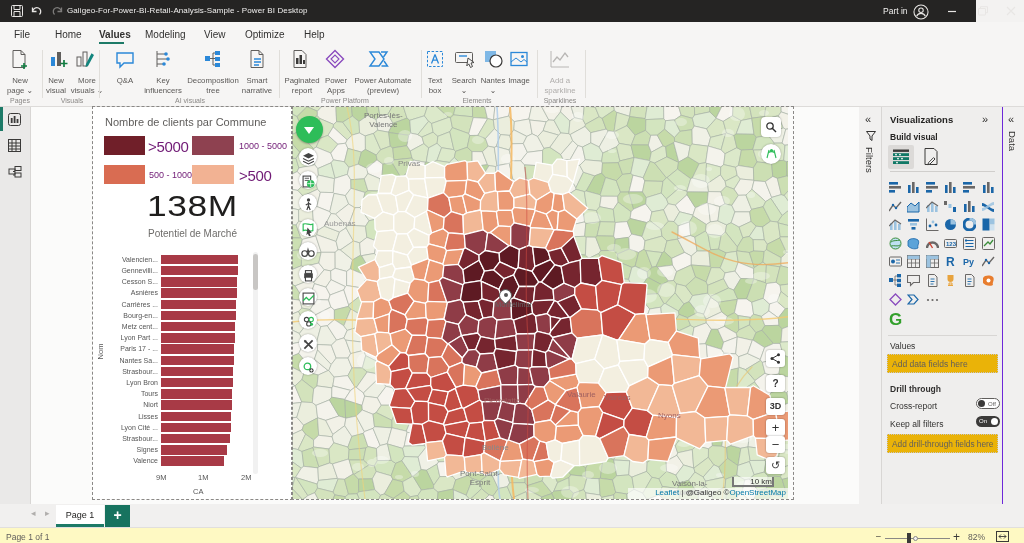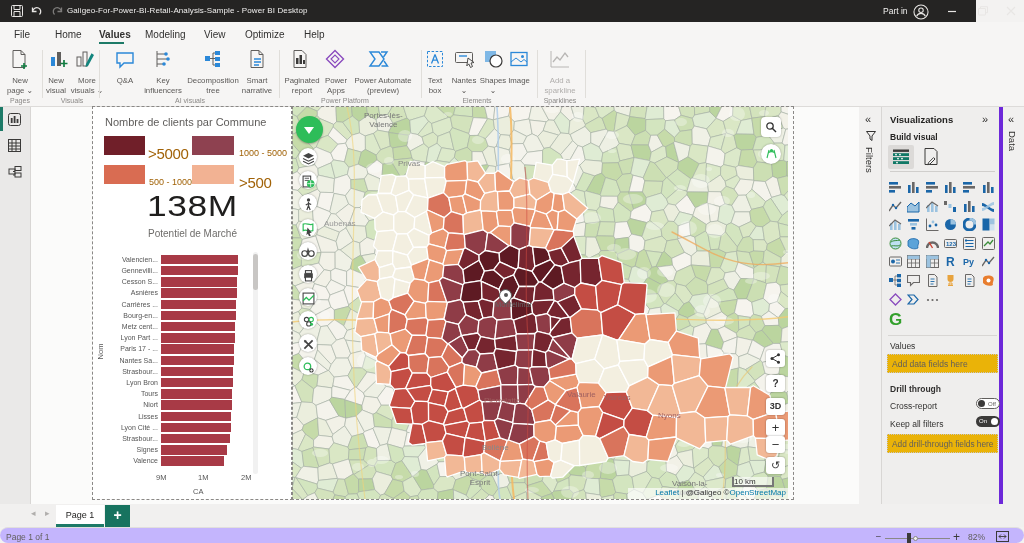--- a/index.html
+++ b/index.html
@@ -33,49 +33,49 @@
 #sidebar .accent { position:absolute; left:0; top:0px; width:3px; height:24px; background:#1d7a67; }
 
 
 #canvas { position:absolute; left:31px; top:107px; width:828px; height:397px; background:#fbfbfa; }
 .dashed { position:absolute; border:1px dashed #8a8886; pointer-events:none; }
 
 
 #v1 { position:absolute; left:62px; top:0px; width:199px; height:392px; background:#fff; }
 #v1 .vtitle { position:absolute; left:12px; top:9px; font-size:11px; color:#5f5d5b; }
 .sw { position:absolute; height:19px; }
-.legtxt { position:absolute; color:#a16207;margin-top:7px; }
+.legtxt { position:absolute; color:#701a75; }
 #big138 { position:absolute; left:0px; top:82px; width:199px; text-align:center; font-size:30px; color:#1f1e1d; letter-spacing:0.5px; transform:scaleX(1.18); }
 #big138sub { position:absolute; left:0px; top:121px; width:199px; text-align:center; font-size:10px; color:#6e6c6a; }
 .bar { position:absolute; left:68px; height:9.5px; background:#a83a46; }
 .blab { position:absolute; font-size:7px; color:#555; text-align:right; width:46px; left:19px; }
 #nomlab { position:absolute; left:0px; top:240px; font-size:7.5px; color:#555; transform:rotate(-90deg); }
 .axt { position:absolute; font-size:7.5px; color:#555; }
 #sbtrack { position:absolute; left:160px; top:145px; width:5px; height:222px; background:#f1f1f1; border-radius:3px;}
 #sbthumb { position:absolute; left:160px; top:147px; width:5px; height:36px; background:#c8c6c4; border-radius:3px;}
 
 
 #mapv { position:absolute; left:261px; top:0px; width:496px; height:392px; overflow:hidden; background:#eef0df; }
 
 .mapbtn { position:absolute; width:18px; height:18px; background:#fff; border-radius:50%; box-shadow:0 0 2px rgba(0,0,0,0.35); text-align:center; }
 .sqbtn { position:absolute; width:19px; height:17px; background:#fff; border-radius:3px; box-shadow:0 0 2px rgba(0,0,0,0.4); text-align:center; font-size:11px; color:#333; line-height:17px; }
 
 
 #filters { position:absolute; left:859px; top:107px; width:23px; height:397px; background:#f1f0ef; border-right:1px solid #d8d6d4; }
-#vizpanel { position:absolute; left:882px; top:107px; width:121px; height:397px; background:#efeeed; border-right:4px solid #6d28d9; }
+#vizpanel { position:absolute; left:882px; top:107px; width:121px; height:397px; background:#efeeed; border-right:1px solid #6d28d9; }
 #datapanel { position:absolute; left:1003px; top:107px; width:21px; height:397px; background:#f1f0ef; }
 .vert { writing-mode:vertical-rl; font-size:9.5px; color:#323130; font-weight:bold; }
 .vicon { position:absolute; width:13px; height:13px; }
 .fieldbox { position:absolute; left:5px; width:111px; height:19px; background:#eab308; border:1px dotted #c8c6c4; font-size:8.5px; color:#605e5c; line-height:18px; padding-left:4px; }
 
 
 #tabrow { position:absolute; left:0; top:504px; width:1024px; height:23px; background:#f1f0ef; }
 #ptab { position:absolute; left:56px; top:1px; width:48px; height:22px; background:#fff; font-size:9px; color:#252423; text-align:center; line-height:21px; border-bottom:3px solid #1d7a67; }
 #plus { position:absolute; left:105px; top:1px; width:25px; height:22px; background:#17735f; color:#fff; text-align:center; line-height:20px; font-size:14px; font-weight:bold; }
-#statusbar { position:absolute; left:0; top:527px; width:1024px; height:16px; background:#c4b5fd; border-top:1px solid #e1dfdd; font-size:8.5px; color:#605e5c;border-radius:8px; }
+#statusbar { position:absolute; left:0; top:527px; width:1024px; height:16px; background:#fef9c3; border-top:1px solid #e1dfdd; font-size:8.5px; color:#605e5c; }
 </style>
 </head>
 <body>
 
 <div id="titlebar">
   <svg class="ticon" style="left:9px" viewBox="0 0 16 16" fill="none" stroke="#e8e6e4" stroke-width="1">
       <rect x="2.5" y="2.5" width="11" height="11" rx="1"></rect>
       <path d="M5 2.5 v4 h6 v-4 M5 13.5 v-5 h6 v5"></path>
     </svg>
   <svg class="ticon" style="left:29px" viewBox="0 0 16 16" fill="none" stroke="#e8e6e4" stroke-width="1.3">
@@ -204,27 +204,27 @@
       <rect x="3.5" y="3.5" width="15" height="15" stroke="#2b88d8" stroke-dasharray="2.5 1.6"></rect>
       <path d="M11 6.5 L7.5 15.5 M11 6.5 L14.5 15.5 M8.8 12.2 h4.4" stroke="#2b88d8" stroke-width="1.3"></path>
     </svg>
   <div class="rlabel" style="left:413px;top:30px;width:44px">Text
 box</div>
   <svg class="ricon" style="left:453px" width="24" height="22" viewBox="0 0 24 22" fill="none">
       <rect x="2.5" y="4.5" width="17" height="10" rx="1" stroke="#605e5c"></rect>
       <path d="M6 8 h8" stroke="#2b88d8" stroke-width="1.4"></path>
       <path d="M15 10 l6 4.5 l-3 0.5 l1.5 3.5 l-2 1 l-1.7-3.6 l-2 2z" fill="#f6f5f4" stroke="#3b3a39" stroke-width="0.9"></path>
     </svg>
-  <div class="rlabel" style="left:442px;top:30px;width:44px">Nantes
+  <div class="rlabel" style="left:442px;top:30px;width:44px">Search
 ⌄</div>
   <svg class="ricon" style="left:482px" width="24" height="22" viewBox="0 0 24 22" fill="none">
       <rect x="3" y="3" width="11" height="11" fill="#7fb8e6"></rect>
       <circle cx="14" cy="13" r="6" fill="#fff" stroke="#3b3a39" stroke-width="1.2"></circle>
     </svg>
-  <div class="rlabel" style="left:472px;top:30px;width:42px">Shapes
+  <div class="rlabel" style="left:472px;top:30px;width:42px">Nantes
 ⌄</div>
   <svg class="ricon" style="left:508px" width="22" height="22" viewBox="0 0 22 22" fill="none">
       <rect x="3" y="4.5" width="16" height="13" stroke="#2b88d8" stroke-width="1.3"></rect>
       <path d="M3 14 l5-4 l5 4 l3-2.5 l3 2.5" stroke="#2b88d8"></path>
       <circle cx="14.5" cy="8.5" r="1.5" fill="#2b88d8"></circle>
     </svg>
   <div class="rlabel" style="left:500px;top:30px;width:38px">Image</div>
   <div class="rgroup" style="left:437px;width:80px">Elements</div>
   <div class="rsep" style="left:537px"></div>
 
@@ -1793,21 +1793,21 @@
     <div class="abs" style="left:168px;top:362px;font-size:8px;color:#777;line-height:9px;text-align:center">Pont-Saint-<br>Esprit</div>
     <div class="abs" style="left:192px;top:289px;font-size:8px;color:#a06060">Pierrelatte</div>
     <div class="abs" style="left:312px;top:286px;font-size:8px;color:#a06060">Valréas</div>
     <div class="abs" style="left:366px;top:304px;font-size:8px;color:#a06060">Nyons</div>
     <div class="abs" style="left:106px;top:52px;font-size:8px;color:#888">Privas</div>
     <div class="abs" style="left:275px;top:283px;font-size:8px;color:#a06060">Valaurie</div>
     <div class="abs" style="left:70px,;top:3px;font-size:8px;color:#777"></div>
     <div class="abs" style="left:72px;top:4px;font-size:8px;color:#777;line-height:9px;text-align:center">Portes-lès-<br>Valence</div>
     <div class="abs" style="left:380px;top:372px;font-size:8px;color:#777;line-height:9px;text-align:center">Vaison-la-<br>Romaine</div>
 
-    <div class="abs" style="left:440px;top:370px;width:42px;height:10px;background:rgba(255,255,255,0.6);border:2px solid #777;border-top:none;font-size:8px;color:#333;text-align:left;line-height:9px">10 km</div>
+    <div class="abs" style="left:440px;top:370px;width:42px;height:10px;background:rgba(255,255,255,0.6);border:2px solid #777;border-top:none;font-size:8px;color:#333;text-align:right;line-height:9px">10 km</div>
 
     <div class="abs" style="left:336px;top:381px;width:160px;height:11px;background:rgba(255,255,255,0.65);text-align:right;font-size:8px;color:#333;padding-right:2px">
       <span style="color:#0078a8">Leaflet</span> | @Galigeo ©<span style="color:#0078a8">OpenStreetMap</span>
     </div>
 
   </div>
   <div class="dashed" style="left:61px;top:-1px;width:201px;height:394px"></div>
   <div class="dashed" style="left:260px;top:-1px;width:503px;height:394px"></div>
 </div>
 

